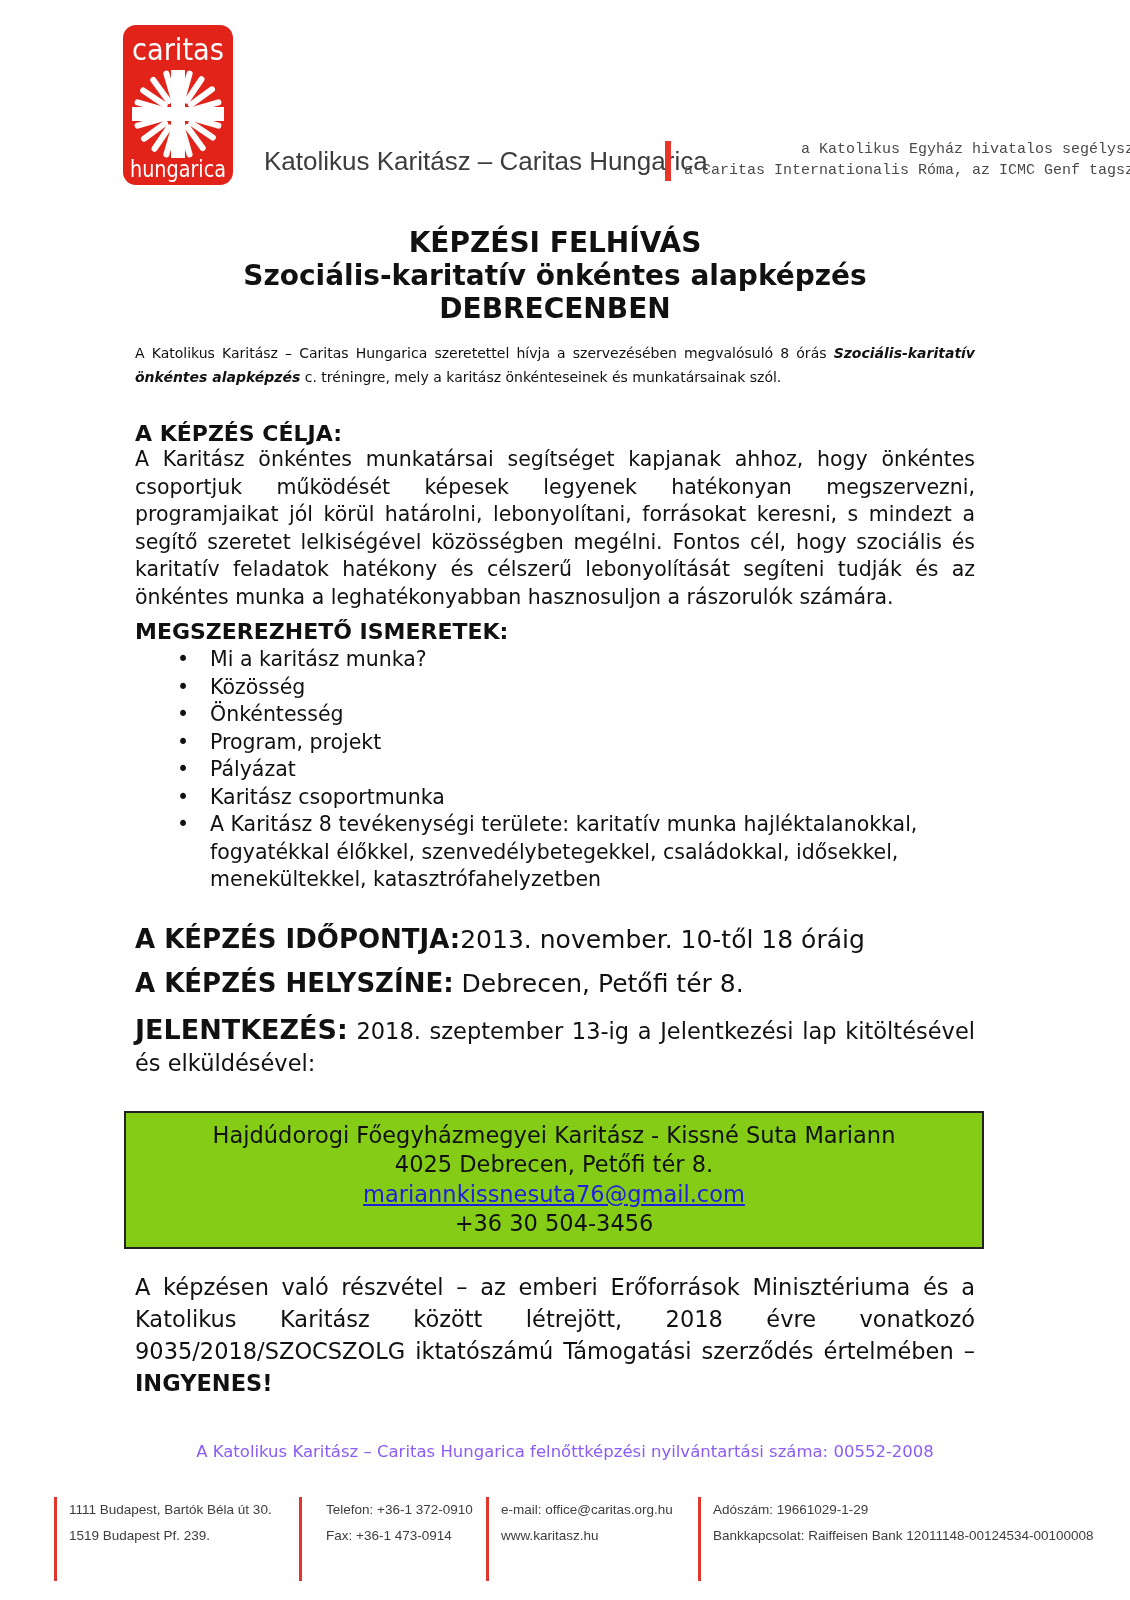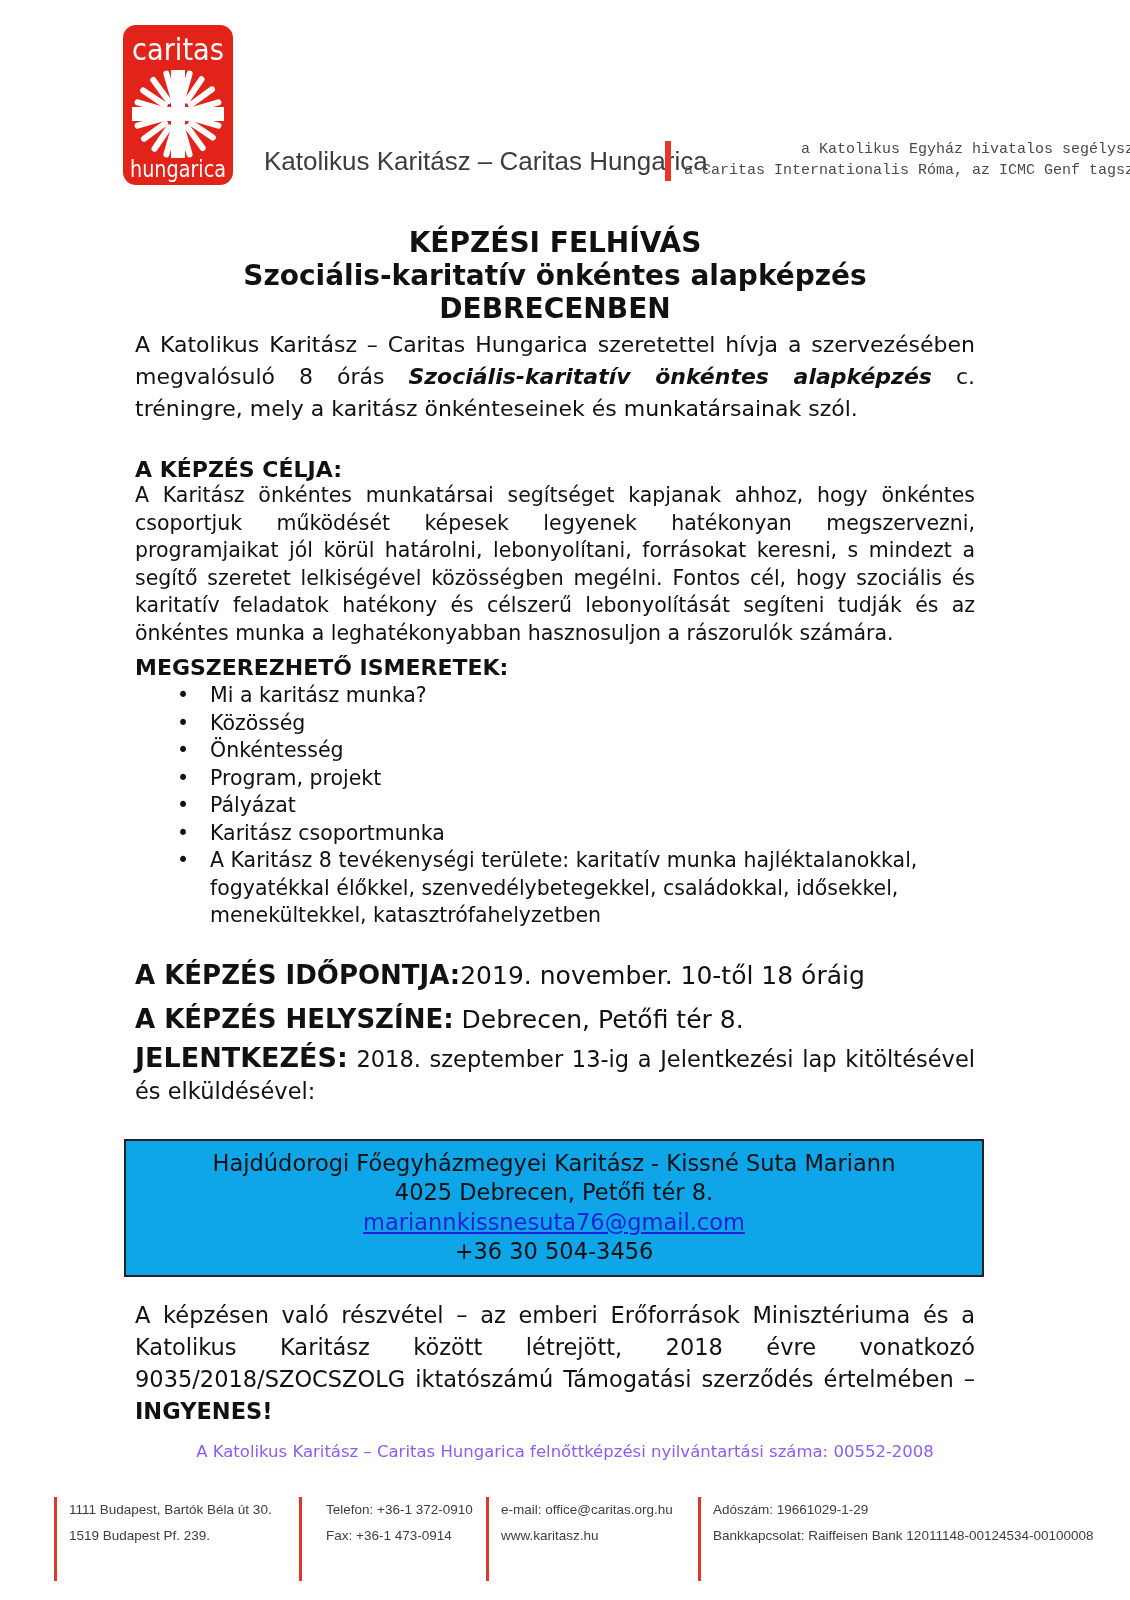--- a/index.html
+++ b/index.html
@@ -25,39 +25,39 @@
   }
   .taglines {
     position: absolute; left: 684px; top: 139px;
     font-family: Liberation Mono, monospace;
     font-size: 15px; line-height: 21px; color: #4a4a4a; white-space: nowrap; text-align: right;
   }
 
   
   .content { position: absolute; left: 135px; top: 226px; width: 840px; }
   .title { text-align: center; font-weight: bold; font-size: 28px; line-height: 33px; }
-  .intro { margin-top: 4px; font-size: 22px; line-height: 32px; text-align: justify; }
+  .intro { margin-top: 16px; font-size: 14px; line-height: 24px; text-align: justify; }
   .intro .course-title { font-weight: bold; font-style: italic; }
   .sec-h { margin-top: 32px; font-size: 22px; font-weight: bold; }
   .sec-h.knowledge { margin-top: 8px; }
   .goal-body { font-size: 20.5px; line-height: 27.5px; text-align: justify; }
   .bullets { margin: 2px 0 0 0; padding: 0; list-style: none; }
   .bullets li { position: relative; padding-left: 75px; font-size: 20.5px; line-height: 27.5px; }
   .bullets li::before { content: "\2022"; position: absolute; left: 42px; }
 
   .details { margin-top: 30px; }
   .detail-line { font-size: 25px; margin-top: 14px; white-space: nowrap; }
   .detail-label { font-weight: bold; font-size: 26px; }
-  .apply { margin-top: 8px; font-size: 22.5px; line-height: 32px; text-align: justify; white-space: normal; }
+  .apply { margin-top: 16px; font-size: 22.5px; line-height: 32px; text-align: justify; white-space: normal; }
   .apply .detail-label { font-size: 27px; }
 
   .contact-box {
     box-sizing: border-box;
     margin: 32px 0 0 -11px; width: 860px;
-    background: #0ea5e9; border: 2px solid #222222;
+    background: #84cc16; border: 2px solid #222222;
     text-align: center; padding: 8px 20px;
     font-size: 22.5px; line-height: 29.5px;
   }
   .contact-box a { color: #2121d9; text-decoration: underline; }
 
   .free-note { margin-top: 22px; font-size: 22.5px; line-height: 32px; text-align: justify; }
   .free-note .free-word { font-weight: bold; }
 
   .registration {
     position: absolute; left: 0; top: 1442px; width: 1130px;
@@ -129,21 +129,21 @@
     <li>Mi a karitász munka?</li>
     <li>Közösség</li>
     <li>Önkéntesség</li>
     <li>Program, projekt</li>
     <li>Pályázat</li>
     <li>Karitász csoportmunka</li>
     <li>A Karitász 8 tevékenységi területe: karitatív munka hajléktalanokkal, fogyatékkal élőkkel, szenvedélybetegekkel, családokkal, idősekkel, menekültekkel, katasztrófahelyzetben</li>
   </ul>
 
   <div class="details">
-    <div class="detail-line"><span class="detail-label">A KÉPZÉS IDŐPONTJA:</span><span>2019. november. 10-től 18 óráig</span></div>
+    <div class="detail-line"><span class="detail-label">A KÉPZÉS IDŐPONTJA:</span><span>2013. november. 10-től 18 óráig</span></div>
     <div class="detail-line"><span class="detail-label">A KÉPZÉS HELYSZÍNE:</span> <span>Debrecen, Petőfi tér 8.</span></div>
     <p class="apply" style="margin-bottom:0;"><span class="detail-label">JELENTKEZÉS:</span> <span>2018. szeptember 13-ig a Jelentkezési lap kitöltésével és elküldésével:</span></p>
   </div>
 
   <div class="contact-box">
     <div>Hajdúdorogi Főegyházmegyei Karitász - Kissné Suta Mariann</div>
     <div>4025 Debrecen, Petőfi tér 8.</div>
     <div><a href="#">mariannkissnesuta76@gmail.com</a></div>
     <div>+36 30 504-3456</div>
   </div>

